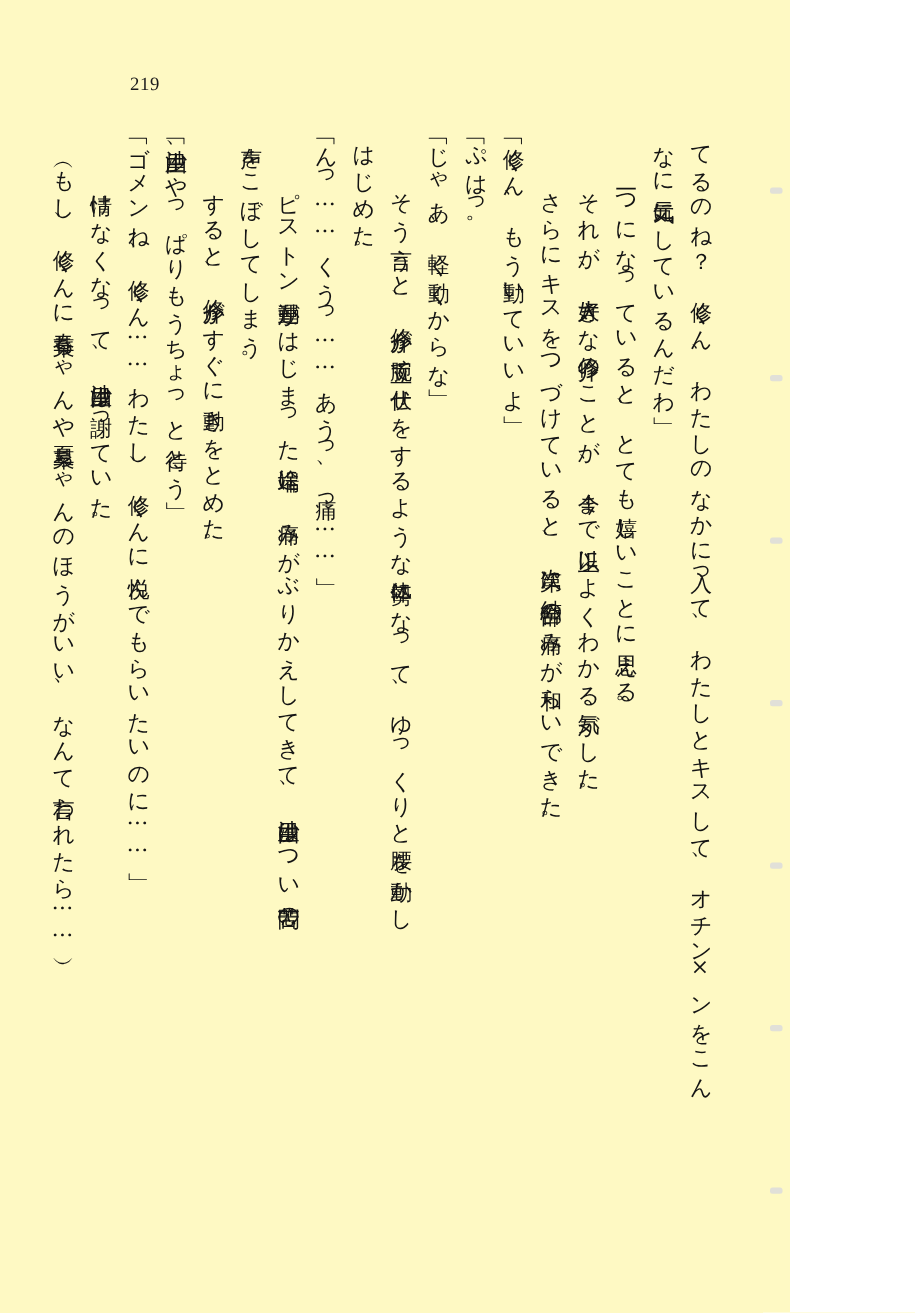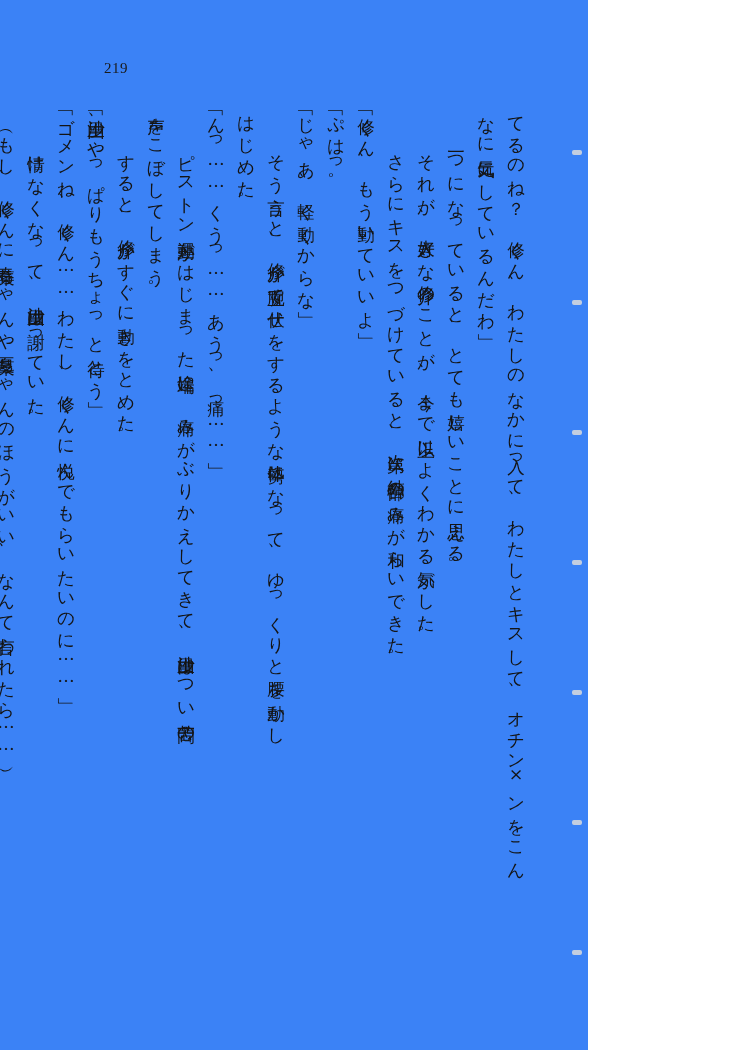--- a/index.html
+++ b/index.html
@@ -15,21 +15,22 @@
     position: relative;
   }
 
   
   #page {
     position: absolute;
     left: 0;
     top: 0;
     width: 588px;
     height: 1050px;
-    background: #3b82f6;
+    background: #fef9c3;
+    padding-left: 44px;
   }
 
   
   #page-number {
     position: absolute;
     left: 104px;
     top: 60px;
     font-size: 15px;
     color: #1a1a1a;
     letter-spacing: 0.5px;

